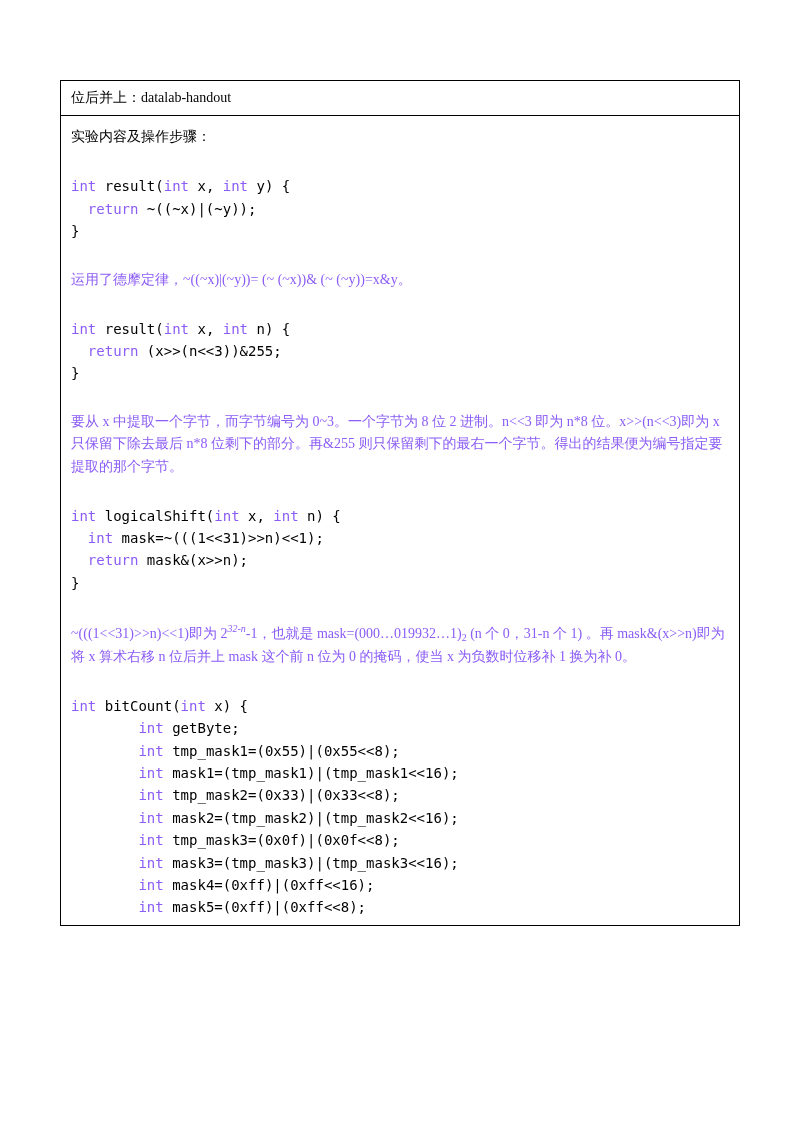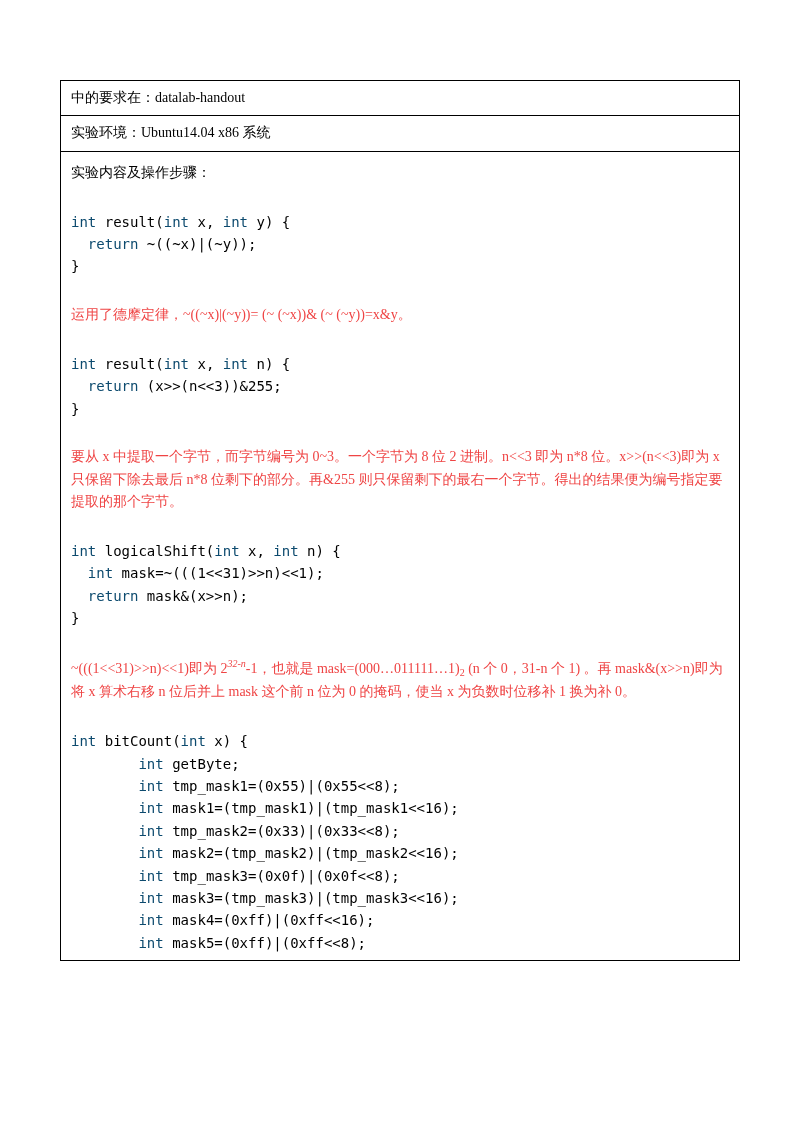--- a/index.html
+++ b/index.html
@@ -25,43 +25,38 @@
   }
   .doc-table td {
     border: 1px solid #000;
     padding: 6px 10px;
     vertical-align: top;
   }
   .code {
     font-family: "宋体", "SimSun", monospace;
     white-space: pre-wrap;
   }
-  .kw { color: #0c4a6e; }
-  .cm { color: #ef4444; }
+  .kw { color: #8b5cf6; }
+  .cm { color: #8b5cf6; }
   .sup { font-size: 10px; vertical-align: super; font-style: italic; }
   .sub { font-size: 10px; vertical-align: sub; }
   .content-cell {
     padding: 8px 10px 0 10px;
   }
   p { margin: 4px 0 4px 0; }
 </style>
 </head>
 <body>
 
 <div class="page">
   <table class="doc-table">
     <tbody>
         <tr>
       <td>
-        <span>中的要求在：</span><span>datalab-handout</span>
-      </td>
-    </tr>
-    <tr>
-      <td>
-        <span>实验环境：Ubuntu14.04 x86 系统</span>
+        <span>位后并上：</span><span>datalab-handout</span>
       </td>
     </tr>
     <tr>
       <td class="content-cell">
 
         <p>实验内容及操作步骤：</p>
         <br>
 
         
         <div class="code"><span class="kw">int</span><span> result(</span><span class="kw">int</span><span> x, </span><span class="kw">int</span><span> y) {</span>
@@ -78,21 +73,21 @@
         <br>
         <p class="cm">要从 x 中提取一个字节，而字节编号为 0~3。一个字节为 8 位 2 进制。n&lt;&lt;3 即为 n*8 位。x&gt;&gt;(n&lt;&lt;3)即为 x 只保留下除去最后 n*8 位剩下的部分。再&amp;255 则只保留剩下的最右一个字节。得出的结果便为编号指定要提取的那个字节。</p>
         <br>
 
         
         <div class="code"><span class="kw">int</span><span> logicalShift(</span><span class="kw">int</span><span> x, </span><span class="kw">int</span><span> n) {</span>
 <span class="kw">  int</span><span> mask=~(((1&lt;&lt;31)&gt;&gt;n)&lt;&lt;1);</span>
 <span class="kw">  return</span><span> mask&amp;(x&gt;&gt;n);</span>
 <span>}</span></div>
         <br>
-        <p class="cm"><span>~(((1&lt;&lt;31)&gt;&gt;n)&lt;&lt;1)即为 2</span><span class="sup">32-n</span><span>-1，也就是 mask=(000…011111…1)</span><span class="sub">2</span><span> (n 个 0，31-n 个 1) 。再 mask&amp;(x&gt;&gt;n)即为将 x 算术右移 n 位后并上 mask 这个前 n 位为 0 的掩码，使当 x 为负数时位移补 1 换为补 0。</span></p>
+        <p class="cm"><span>~(((1&lt;&lt;31)&gt;&gt;n)&lt;&lt;1)即为 2</span><span class="sup">32-n</span><span>-1，也就是 mask=(000…019932…1)</span><span class="sub">2</span><span> (n 个 0，31-n 个 1) 。再 mask&amp;(x&gt;&gt;n)即为将 x 算术右移 n 位后并上 mask 这个前 n 位为 0 的掩码，使当 x 为负数时位移补 1 换为补 0。</span></p>
         <br>
 
         
         <div class="code"><span class="kw">int</span><span> bitCount(</span><span class="kw">int</span><span> x) {</span>
 <span class="kw">        int</span><span> getByte;</span>
 <span class="kw">        int</span><span> tmp_mask1=(0x55)|(0x55&lt;&lt;8);</span>
 <span class="kw">        int</span><span> mask1=(tmp_mask1)|(tmp_mask1&lt;&lt;16);</span>
 <span class="kw">        int</span><span> tmp_mask2=(0x33)|(0x33&lt;&lt;8);</span>
 <span class="kw">        int</span><span> mask2=(tmp_mask2)|(tmp_mask2&lt;&lt;16);</span>
 <span class="kw">        int</span><span> tmp_mask3=(0x0f)|(0x0f&lt;&lt;8);</span>

